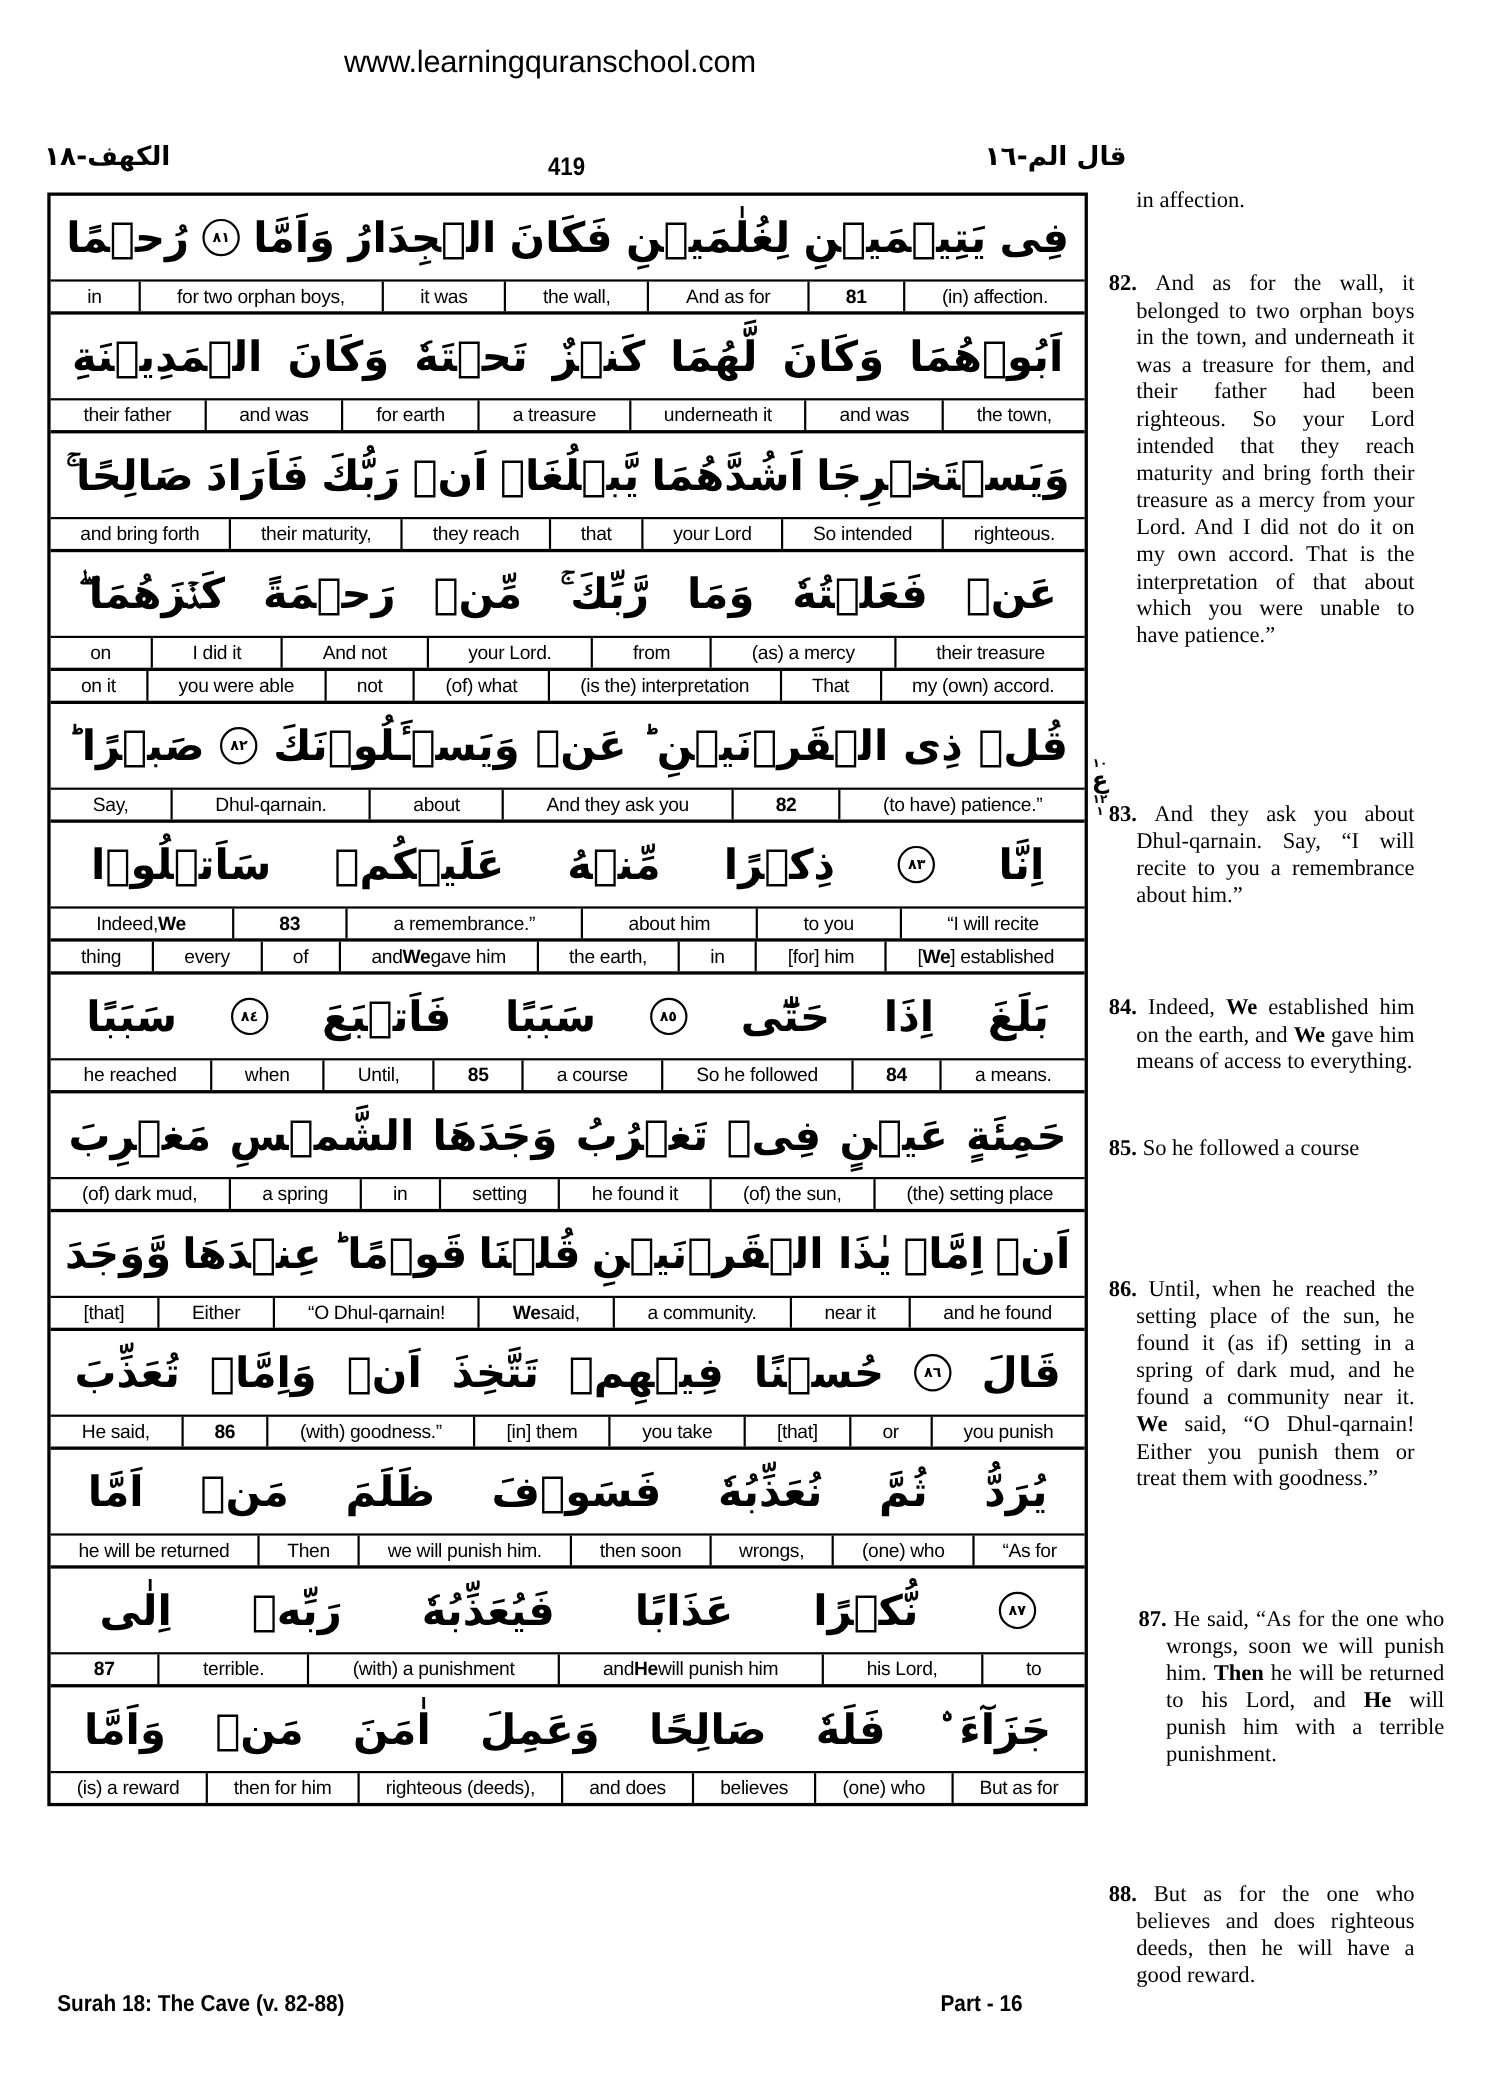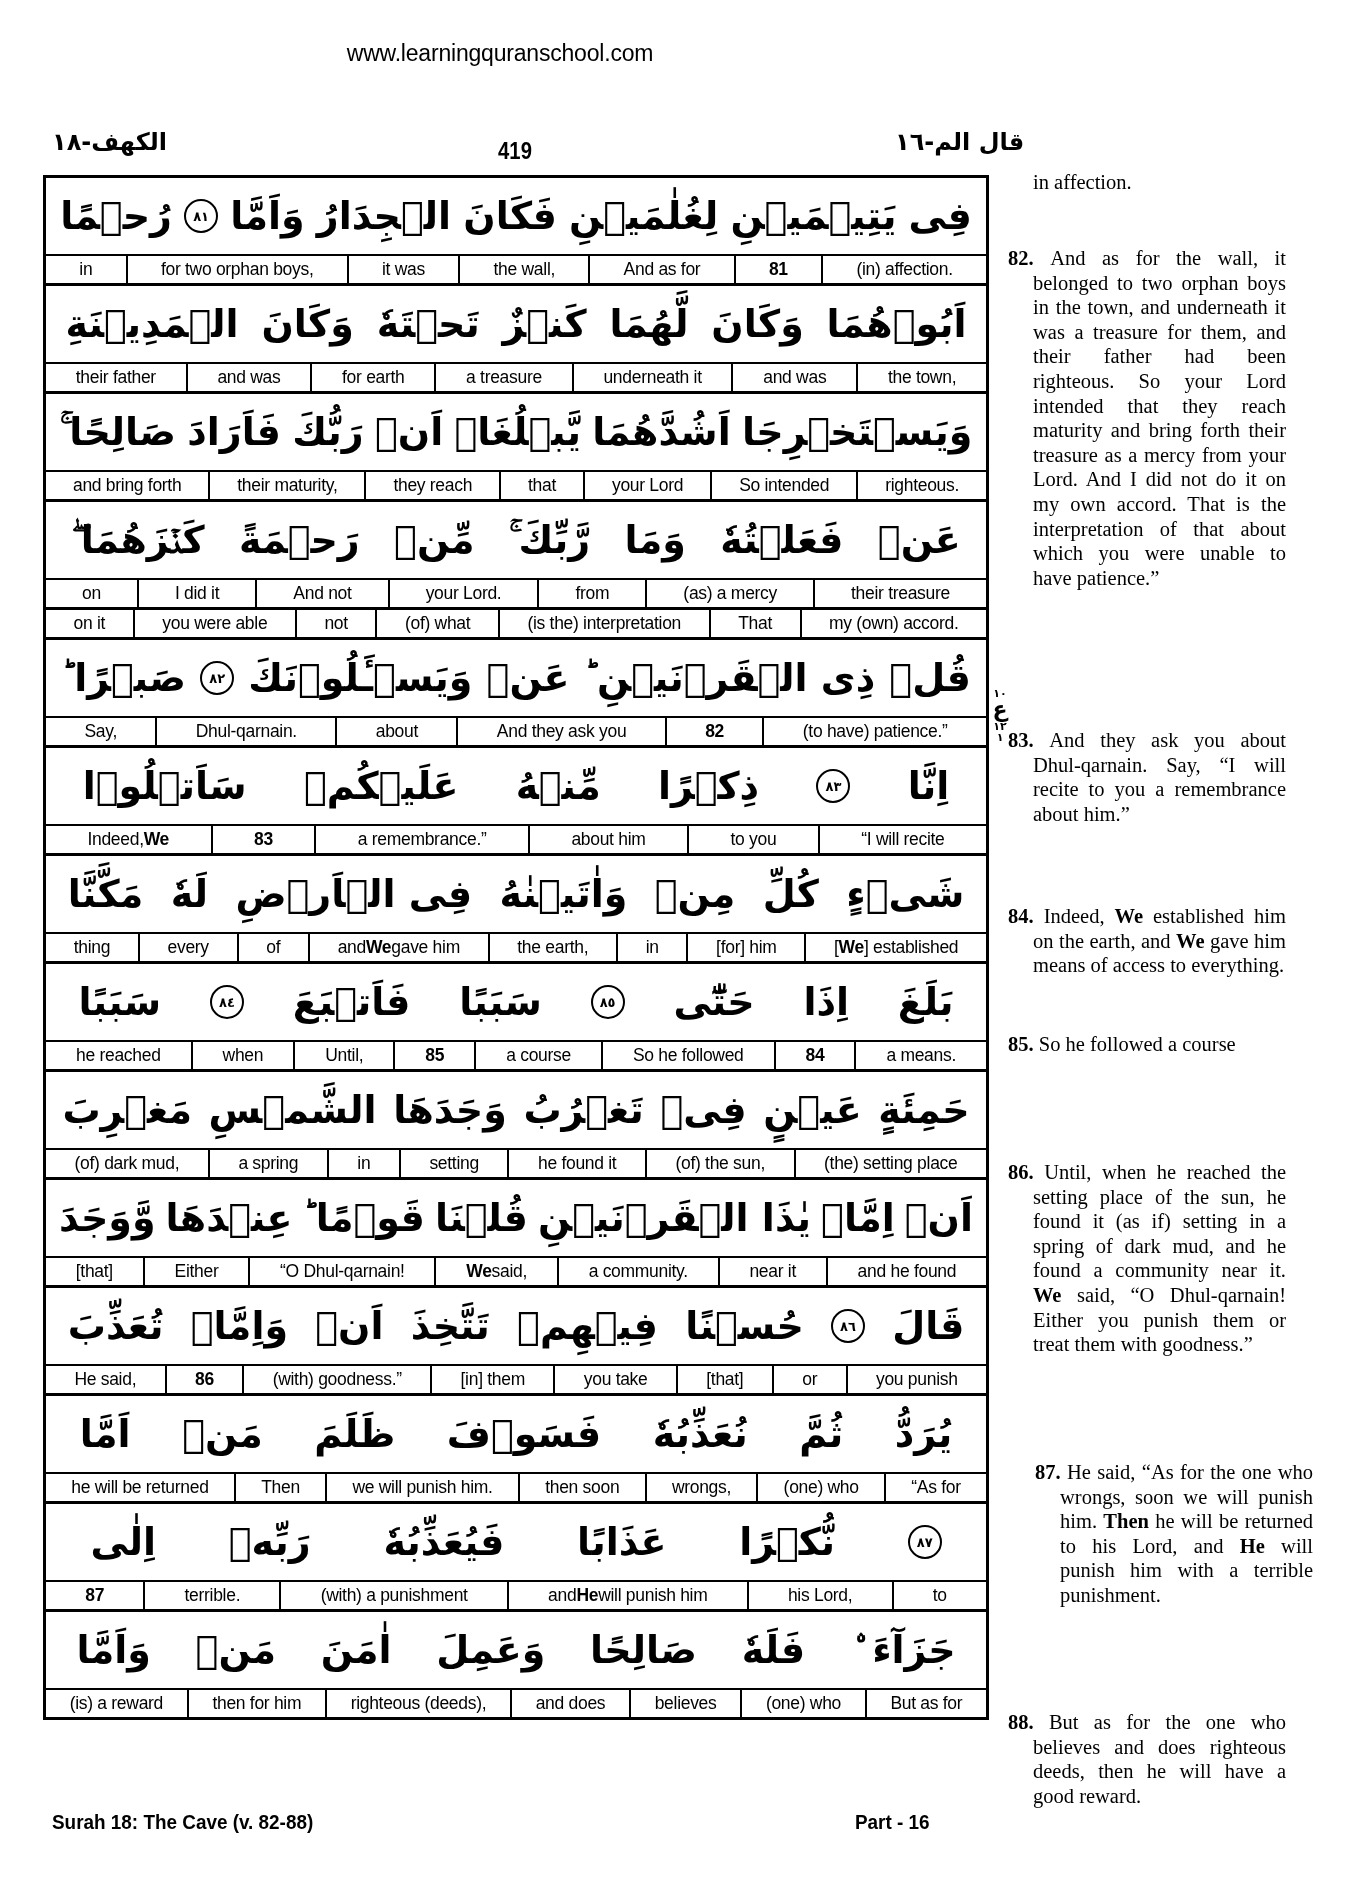--- a/index.html
+++ b/index.html
@@ -1,20 +1,20 @@
 <!DOCTYPE html>
 <html><head>
 <meta charset="utf-8">
 <style>
   html, body { margin:0; padding:0; background:#ffffff; }
   body { width:1363px; height:1889px; position:relative; overflow:hidden; color:#000; }
   .site-url { position:absolute; top:40px; left:0; width:1000px; text-align:center;
-    font-family:"Liberation Sans", sans-serif; font-size:23px; letter-spacing:-0.2px; }
+    font-family:"Liberation Sans", sans-serif; font-size:28px; letter-spacing:-0.2px; }
   .hdr { position:absolute; top:128px; font-family:"DejaVu Sans", sans-serif; font-weight:bold; font-size:24px; }
-  .hdr-left { left:52px; }
+  .hdr-left { left:40px; }
   .hdr-right { left:895px; }
   .page-num { position:absolute; top:138px; left:0; width:1030px; text-align:center;
     font-family:"Liberation Sans", sans-serif; font-weight:bold; font-size:23px; transform:scaleX(0.88); }
 
   .wbw-table { position:absolute; left:43px; top:175px; width:946px; border:3px solid #000; box-sizing:border-box; }
   .verse-block { display:block;border-radius:20px; }
   .arabic-row { height:76px; display:flex; flex-direction:row-reverse; justify-content:space-around; align-items:center;
     border-bottom:2px solid #000; font-family:"DejaVu Sans", sans-serif; font-size:38px; font-weight:bold; direction:rtl; padding:0 8px; }
   .arabic-word { white-space:nowrap; }
   .ayah-marker { display:inline-flex; width:30px; height:30px; border:2px solid #000; border-radius:50%;
@@ -173,29 +173,20 @@
       <div class="gloss-row">
         <div class="gloss-cell">“I will recite</div>
         <div class="gloss-cell">to you</div>
         <div class="gloss-cell">about him</div>
         <div class="gloss-cell">a remembrance.”</div>
         <div class="gloss-cell num">83</div>
         <div class="gloss-cell">Indeed, <b>We</b></div>
       </div>
     </div>
     <div class="verse-block">
-      <div class="arabic-row">
-        <span class="arabic-word">مَكَّنَّا</span>
-        <span class="arabic-word">لَهٗ</span>
-        <span class="arabic-word">فِى الۡاَرۡضِ</span>
-        <span class="arabic-word">وَاٰتَيۡنٰهُ</span>
-        <span class="arabic-word">مِنۡ</span>
-        <span class="arabic-word">كُلِّ</span>
-        <span class="arabic-word">شَىۡءٍ</span>
-      </div>
       <div class="gloss-row">
         <div class="gloss-cell">[<b>We</b>] established</div>
         <div class="gloss-cell">[for] him</div>
         <div class="gloss-cell">in</div>
         <div class="gloss-cell">the earth,</div>
         <div class="gloss-cell">and <b>We</b> gave him</div>
         <div class="gloss-cell">of</div>
         <div class="gloss-cell">every</div>
         <div class="gloss-cell">thing</div>
       </div>

